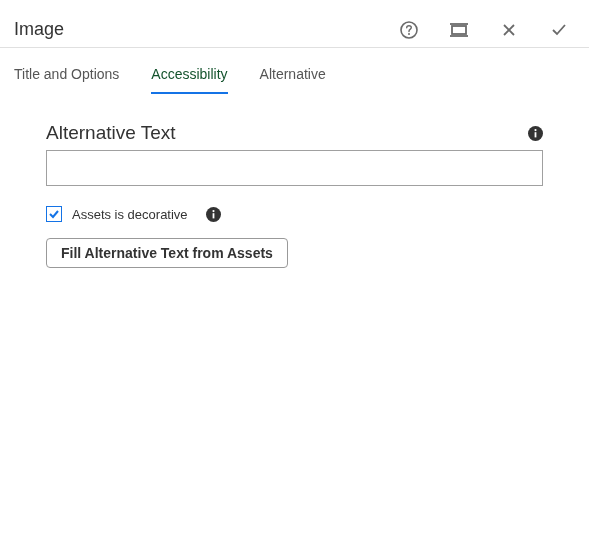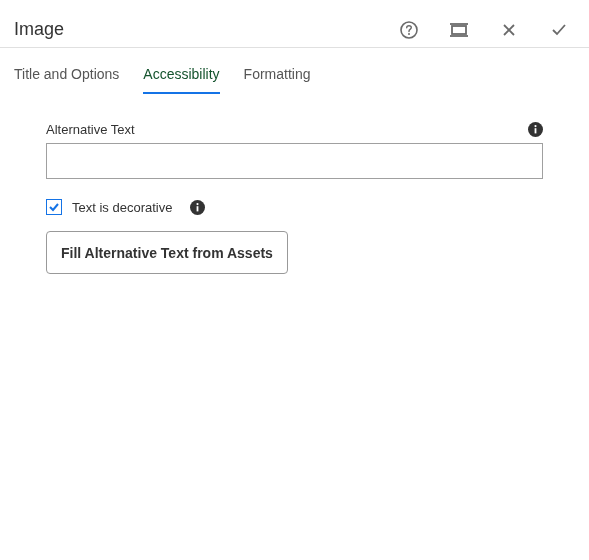--- a/index.html
+++ b/index.html
@@ -34,21 +34,21 @@
       width: 20px;
       height: 20px;
       display: flex;
       align-items: center;
       justify-content: center;
       cursor: pointer;
       color: #6a6a6a;
     }
     .tabs {
       display: flex;
-      gap: 24px;
+      gap: 32px;
       padding: 18px 14px 0 14px;
       align-items: flex-start;
     }
     .tab {
       font-size: 14px;
       color: #555;
       padding-bottom: 10px;
       cursor: pointer;
     }
     .tab.active {
@@ -58,21 +58,21 @@
     .content {
       padding: 28px 46px 0 46px;
     }
     .field-row {
       display: flex;
       justify-content: space-between;
       align-items: center;
       margin-bottom: 6px;
     }
     .label {
-      font-size: 13px;
+      font-size: 19px;
       color: #333;
     }
     .info-icon {
       width: 15px;
       height: 15px;
       display: flex;
       align-items: center;
       justify-content: center;
       color: #333;
       cursor: pointer;
@@ -100,21 +100,21 @@
       cursor: pointer;
       background: #ffffff;
     }
     .checkbox svg { display: block; }
     .checkbox-label {
       font-size: 13px;
       color: #333;
     }
     .button {
       margin-top: 16px;
-      height: 43px;
+      height: 30px;
       padding: 0 14px;
       border: 1px solid #999;
       background: #ffffff;
       font-size: 14px;
       font-weight: 600;
       color: #333;
       border-radius: 4px;
       cursor: pointer;
       display: inline-flex;
       align-items: center;
@@ -151,21 +151,21 @@
       <svg width="18" height="18" viewBox="0 0 18 18">
           <polyline points="3,9 7,13 15,4" fill="none" stroke="currentColor" stroke-width="1.8"></polyline>
         </svg>
     </div>
   </div>
 </div>
 
 <div class="tabs">
   <div class="tab">Title and Options</div>
   <div class="tab active">Accessibility</div>
-  <div class="tab">Formatting</div>
+  <div class="tab">Alternative</div>
 </div>
 
 <div class="content">
   <div class="field-row">
     <div class="label">Alternative Text</div>
     <div class="info-icon">
       <svg width="15" height="15" viewBox="0 0 15 15">
           <circle cx="7.5" cy="7.5" r="7.5" fill="#333"></circle>
           <rect x="6.6" y="6.2" width="1.8" height="5.2" fill="#fff"></rect>
           <circle cx="7.5" cy="4.1" r="1.1" fill="#fff"></circle>
@@ -173,21 +173,21 @@
     </div>
   </div>
   <input type="text" class="text-input" value="" style="">
 
   <div class="checkbox-row">
     <div class="checkbox">
       <svg width="12" height="12" viewBox="0 0 12 12">
           <polyline points="2,6 5,9 10,3" fill="none" stroke="#1473e6" stroke-width="2"></polyline>
         </svg>
     </div>
-    <div class="checkbox-label">Text is decorative</div>
+    <div class="checkbox-label">Assets is decorative</div>
     <div class="info-icon" style="margin-left:8px;">
       <svg width="15" height="15" viewBox="0 0 15 15">
           <circle cx="7.5" cy="7.5" r="7.5" fill="#333"></circle>
           <rect x="6.6" y="6.2" width="1.8" height="5.2" fill="#fff"></rect>
           <circle cx="7.5" cy="4.1" r="1.1" fill="#fff"></circle>
         </svg>
     </div>
   </div>
 
   <button class="button">Fill Alternative Text from Assets</button>

